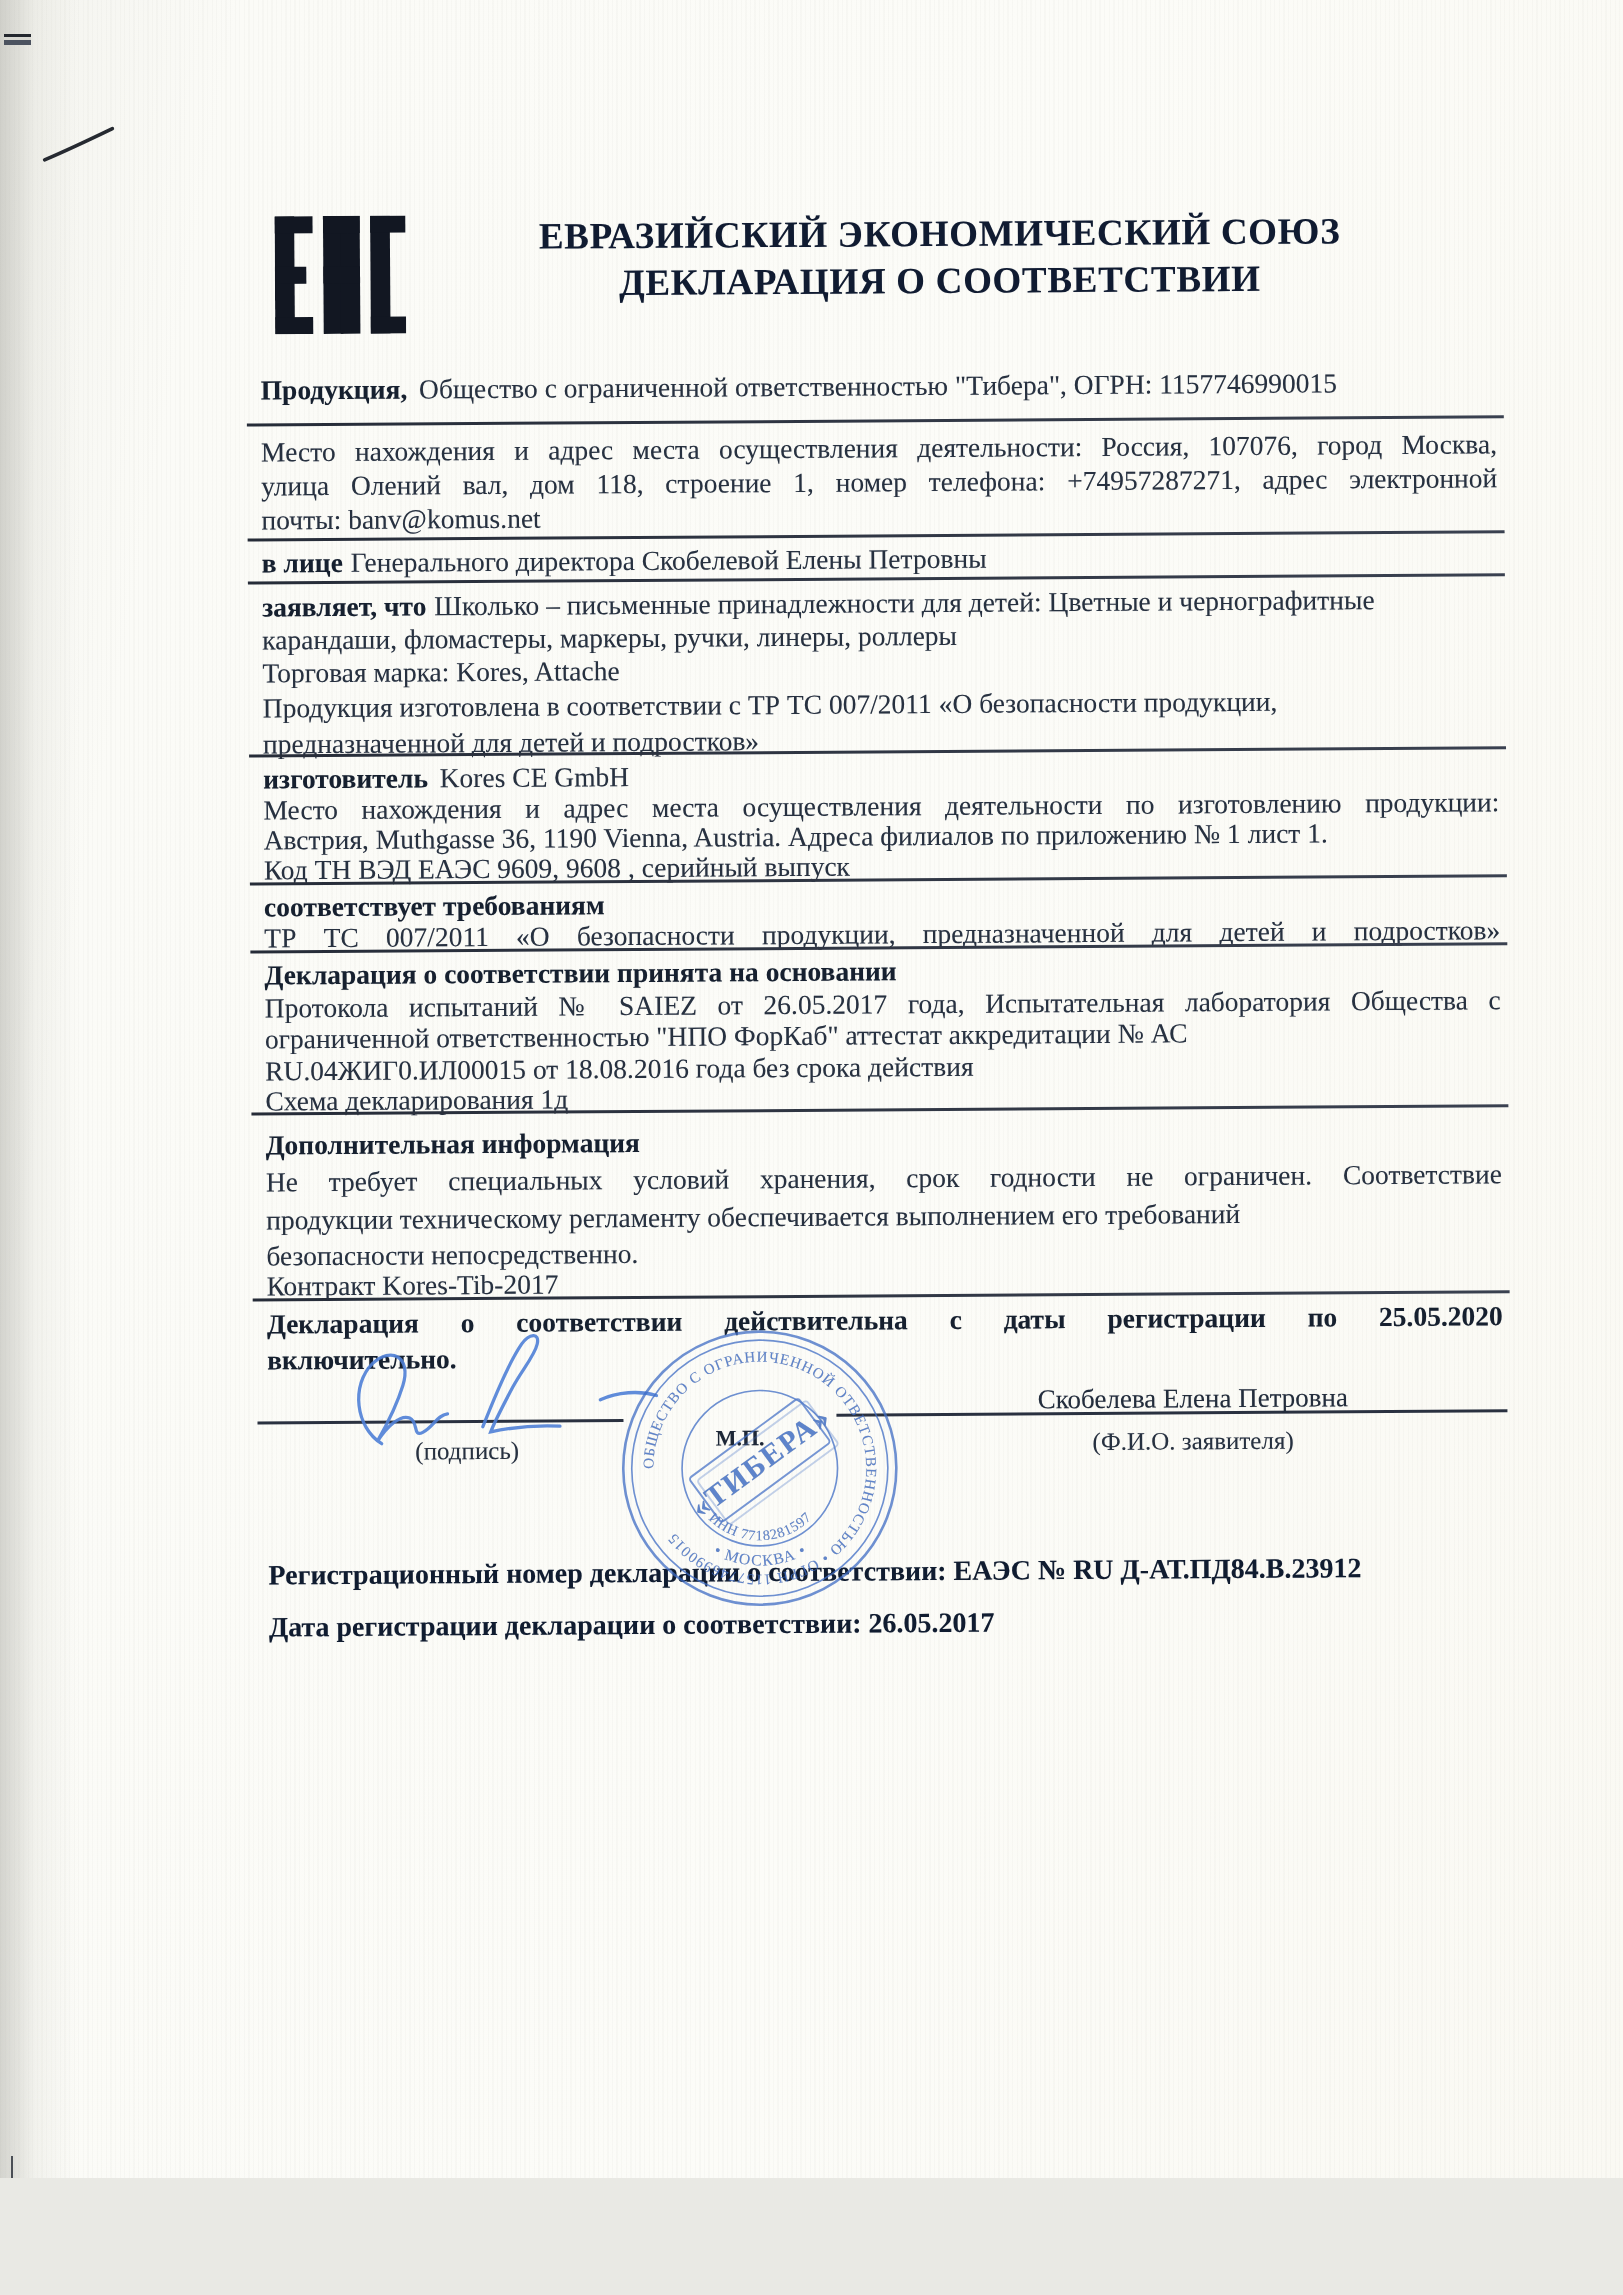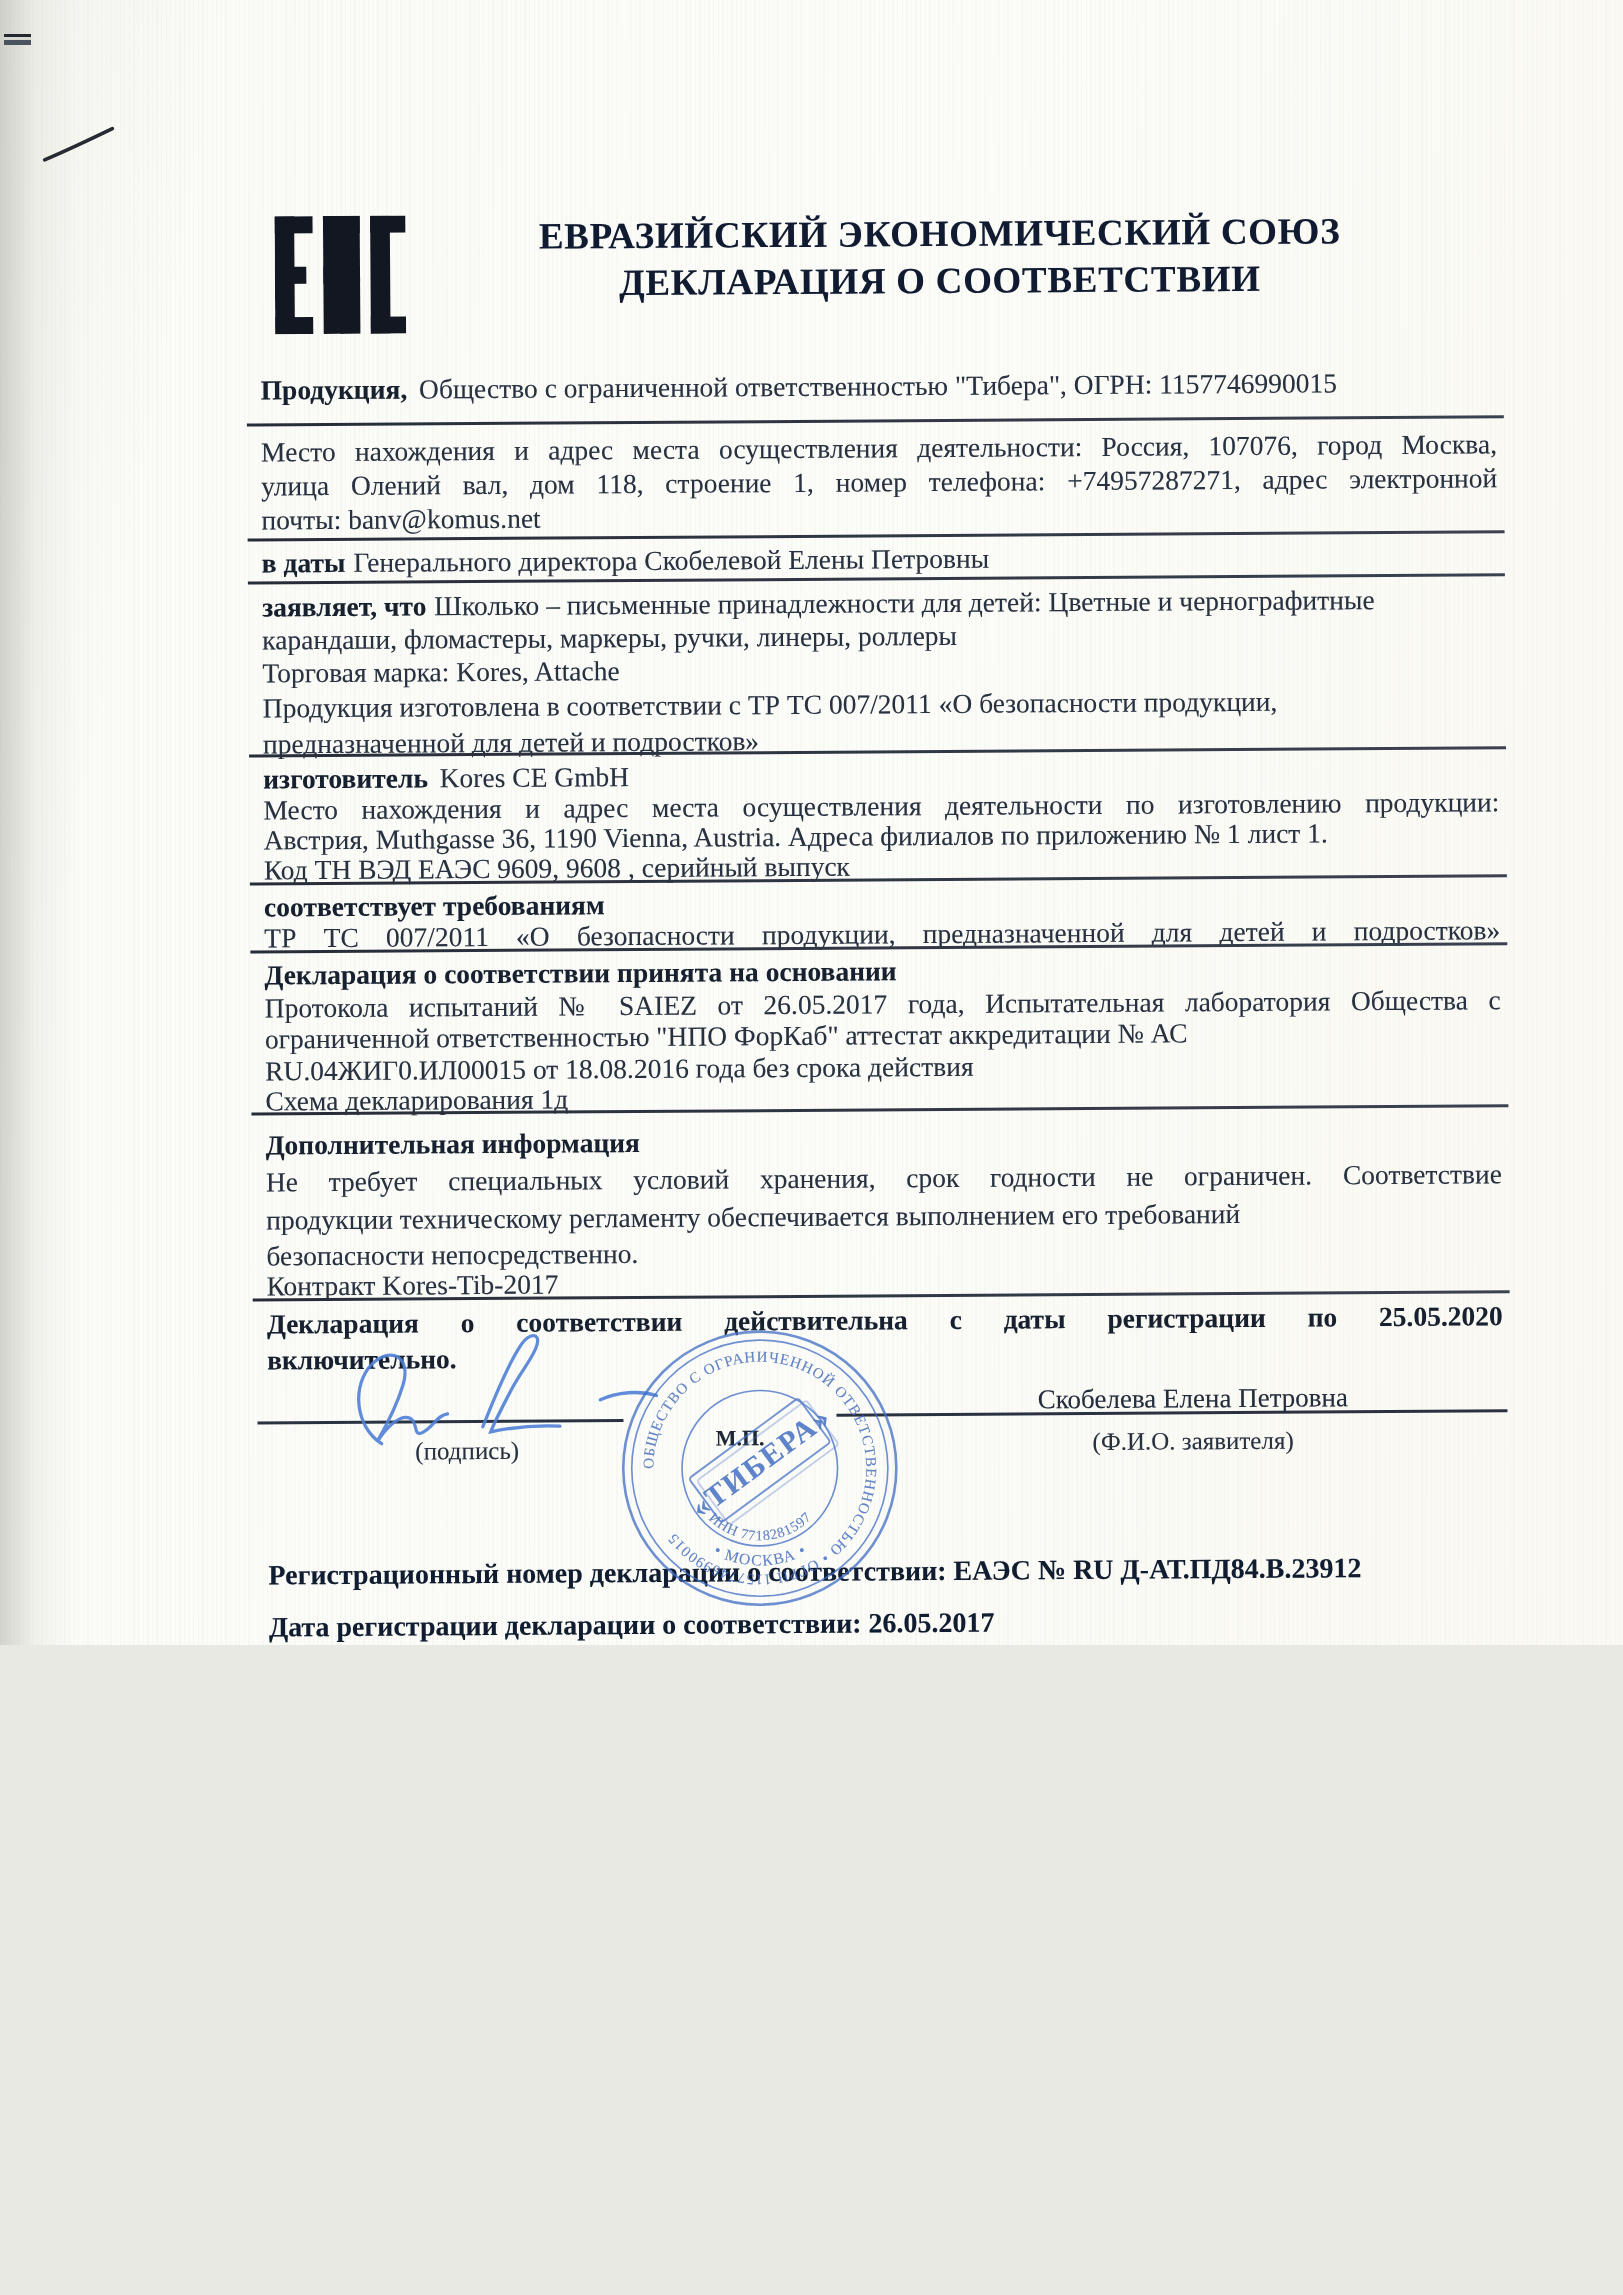--- a/index.html
+++ b/index.html
@@ -1,16 +1,16 @@
 <!DOCTYPE html>
 <html style="font-size:10.5px"><head>
 <meta charset="utf-8">
 <style>
   html,body{margin:0;padding:0;background:#e9e9e4;}
-  .page{position:relative;width:1623px;height:1645px;overflow:hidden;
+  .page{position:relative;width:1623px;height:2178px;overflow:hidden;
     background:linear-gradient(100deg,#f3f3ee 0%,#fbfbf7 12%,#fcfcf8 55%,#faf9f3 100%);
     font-family:"Liberation Serif","DejaVu Serif",serif;}
   .noise{position:absolute;inset:0;pointer-events:none;
     background:repeating-linear-gradient(90deg,rgba(160,160,150,.05) 0 1.3px,transparent 1.3px 4.6px);}
   .edge-left{position:absolute;left:0;top:0;width:79px;height:2295px;
     background:linear-gradient(to right,rgba(172,172,165,.5),rgba(208,208,200,.22) 45%,transparent);}
   .mark-topleft{position:absolute;left:3.9px;top:34px;width:27.5px;height:10.5px;
     background:linear-gradient(to bottom,#23272e 0 30%,#d8d8d2 30% 55%,#4c5360 55%);}
   .edge-bottom{position:absolute;left:0;top:2275px;width:1623px;height:3.9px;background:#41454c;}
   .below-edge{position:absolute;left:0;top:2279px;width:1623px;height:16.4px;background:#f2f2ec;}
@@ -77,21 +77,21 @@
       <span class="b gap">Продукция,</span><span>Общество с ограниченной ответственностью "Тибера", ОГРН: 1157746990015</span>
     </div>
     <div class="hr" style="top:420px"></div>
 
     <div class="line just" style="top:432px">Место нахождения и адрес места осуществления деятельности: Россия, 107076, город Москва,</div>
     <div class="line just" style="top:466px">улица Олений вал, дом 118, строение 1, номер телефона: +74957287271, адрес электронной</div>
     <div class="line" style="top:500px">почты: banv@komus.net</div>
     <div class="hr" style="top:535px"></div>
 
     <div class="line" style="top:543px">
-      <span class="b" style="margin-right:7.9px">в даты</span><span>Генерального директора Скобелевой Елены Петровны</span>
+      <span class="b" style="margin-right:7.9px">в лице</span><span>Генерального директора Скобелевой Елены Петровны</span>
     </div>
     <div class="hr" style="top:578px"></div>
 
     <div class="line" style="top:587px">
       <span class="b" style="margin-right:7.9px">заявляет, что</span><span>Школько – письменные принадлежности для детей: Цветные и чернографитные</span>
     </div>
     <div class="line" style="top:620px">карандаши, фломастеры, маркеры, ручки, линеры, роллеры</div>
     <div class="line" style="top:653px">Торговая марка: Kores, Attache</div>
     <div class="line" style="top:688px">Продукция изготовлена в соответствии с ТР ТС 007/2011 «О безопасности продукции,</div>
     <div class="line" style="top:724px">предназначенной для детей и подростков»</div>

